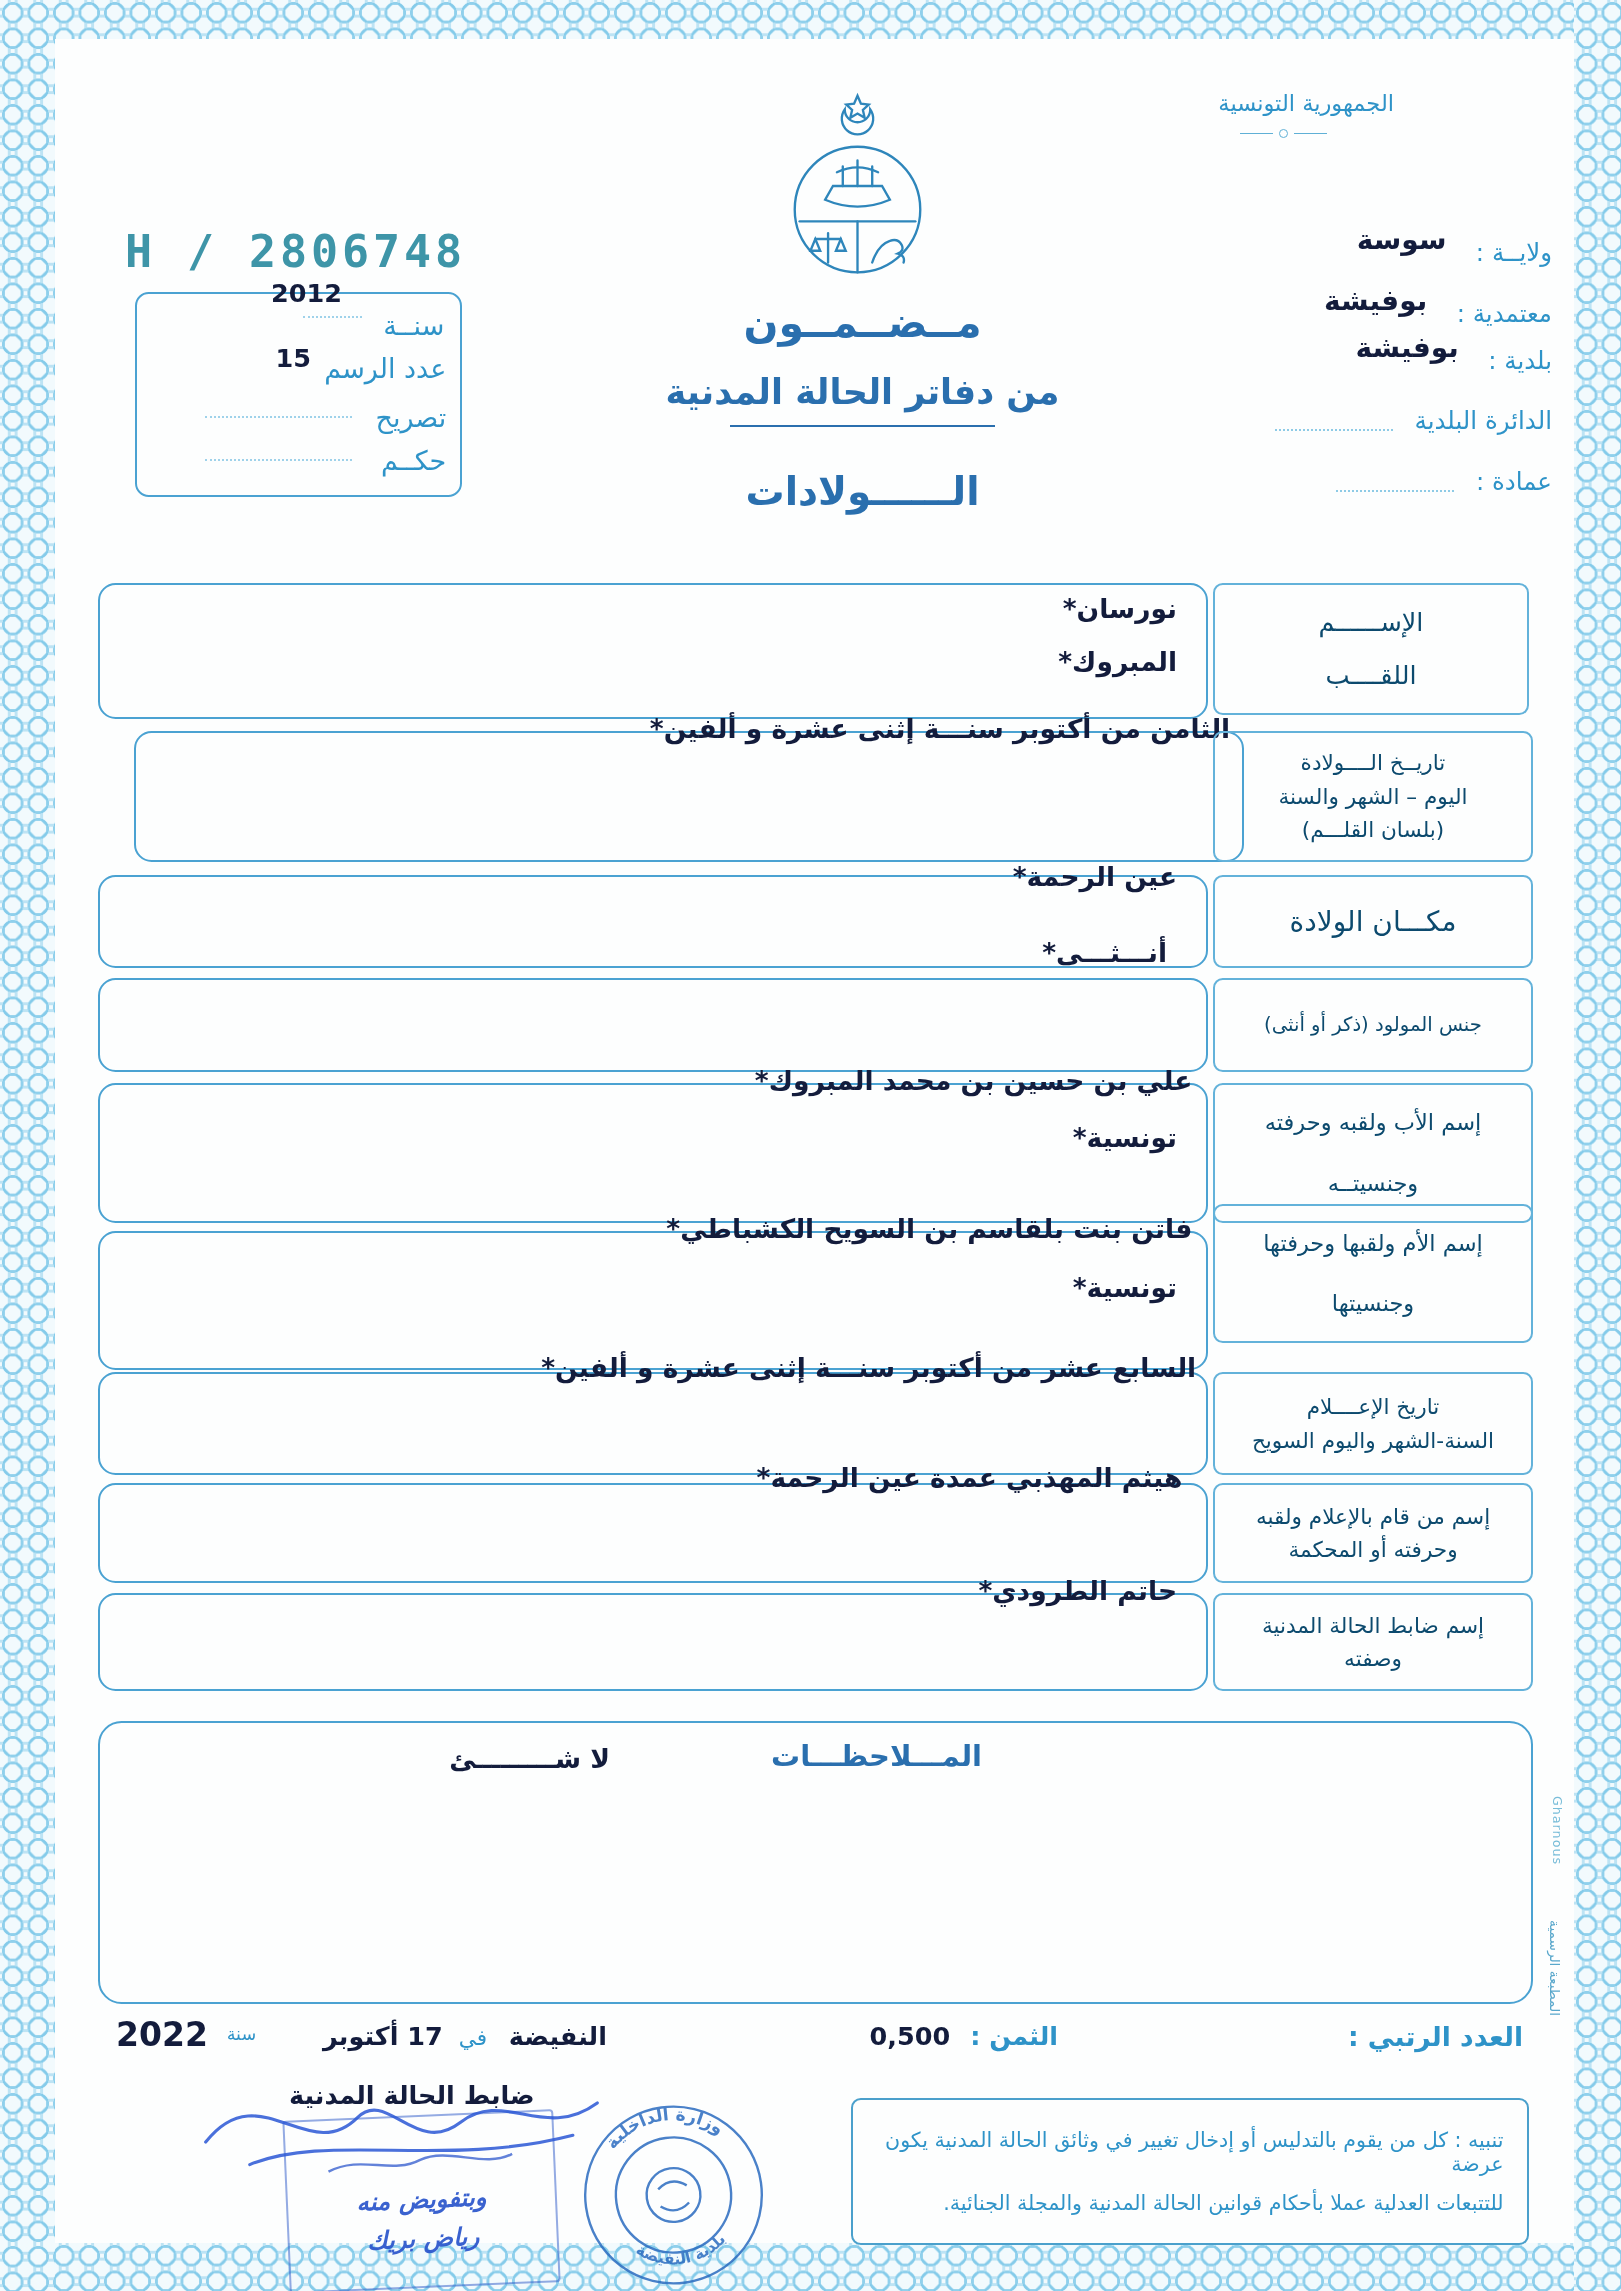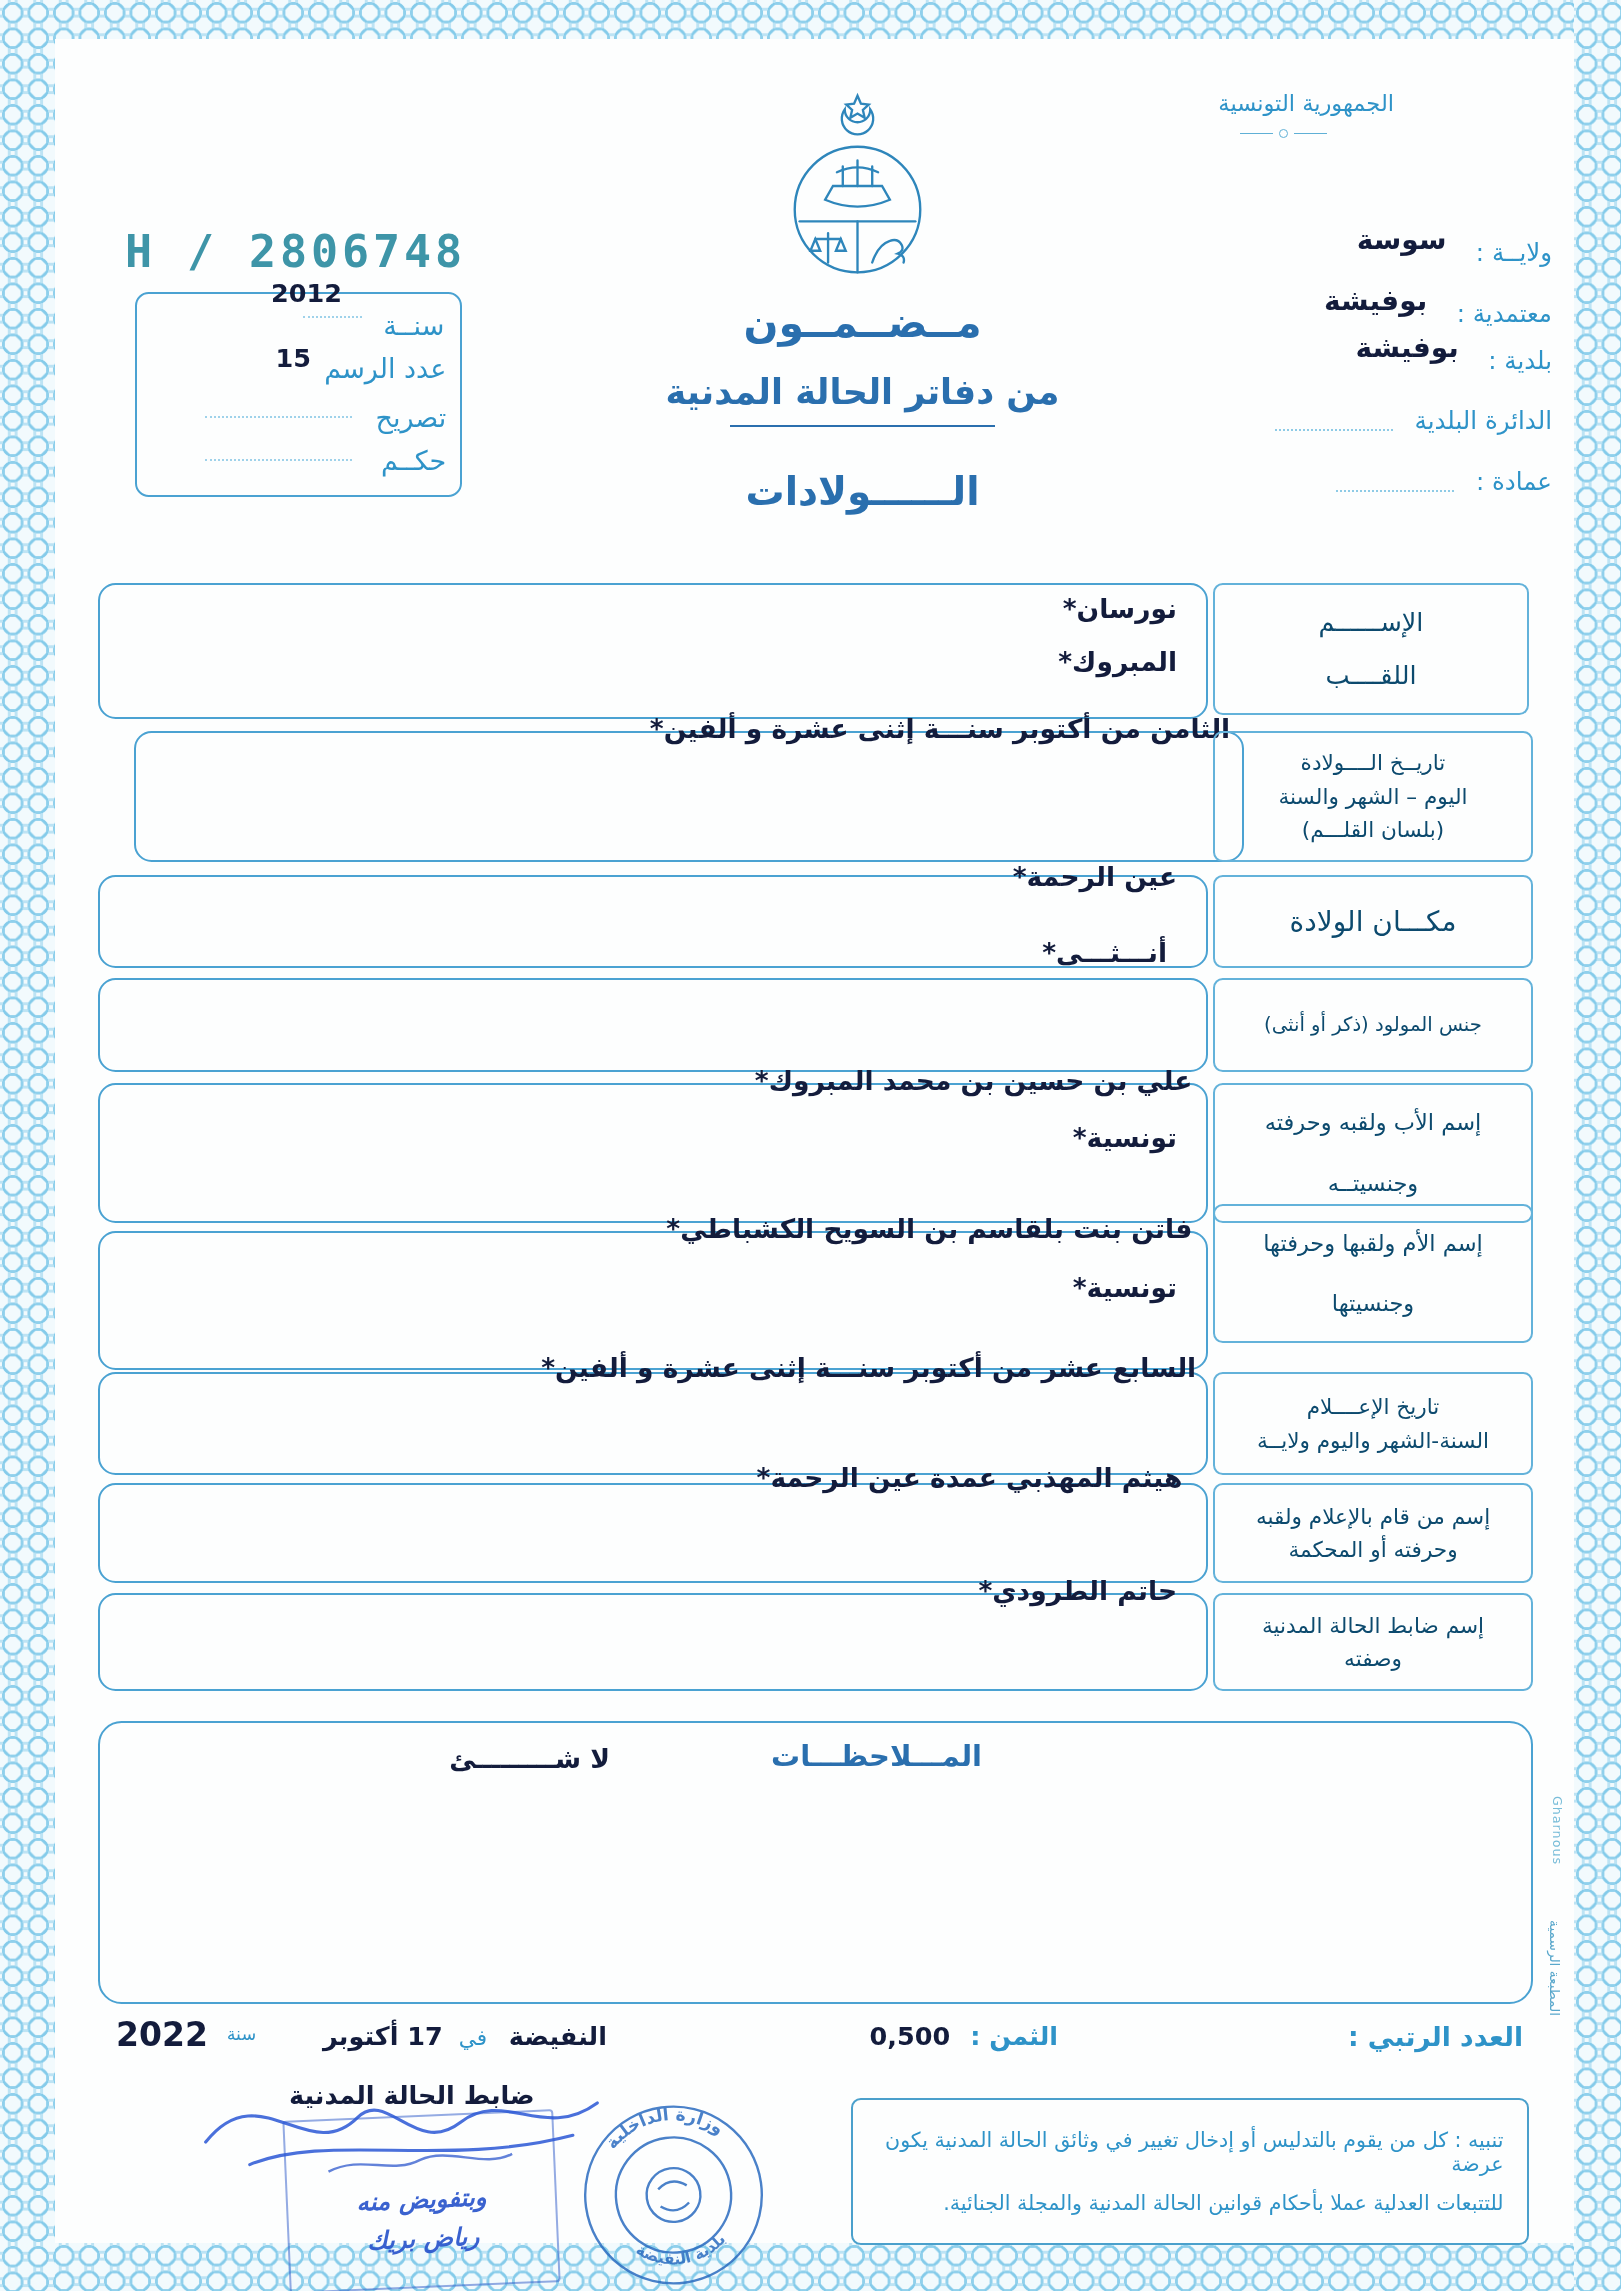--- a/index.html
+++ b/index.html
@@ -205,21 +205,21 @@
   <div class="lblbox" style="left:1213px;top:1204px;width:316px;height:135px;gap:25.5px;">
     <span>إسم الأم ولقبها وحرفتها</span>
     <span>وجنسيتها</span>
   </div>
 
   <div class="box" style="left:98px;top:1372px;width:1106px;height:99px;">
     <span class="v" style="right:9.8px;top:-21.6px;">السابع عشر من أكتوبر سنـــة إثنى عشرة و ألفين*</span>
   </div>
   <div class="lblbox" style="left:1213px;top:1372px;width:316px;height:99px;font-size:21.6px;">
     <span>تاريخ الإعــــلام</span>
-    <span>السنة-الشهر واليوم ولايــة</span>
+    <span>السنة-الشهر واليوم السويح</span>
   </div>
 
   <div class="box" style="left:98px;top:1483px;width:1106px;height:96px;">
     <span class="v" style="right:23.5px;top:-23.5px;">هيثم المهذبي عمدة عين الرحمة*</span>
   </div>
   <div class="lblbox" style="left:1213px;top:1483px;width:316px;height:96px;font-size:21.6px;">
     <span>إسم من قام بالإعلام ولقبه</span>
     <span>وحرفته أو المحكمة</span>
   </div>
 

